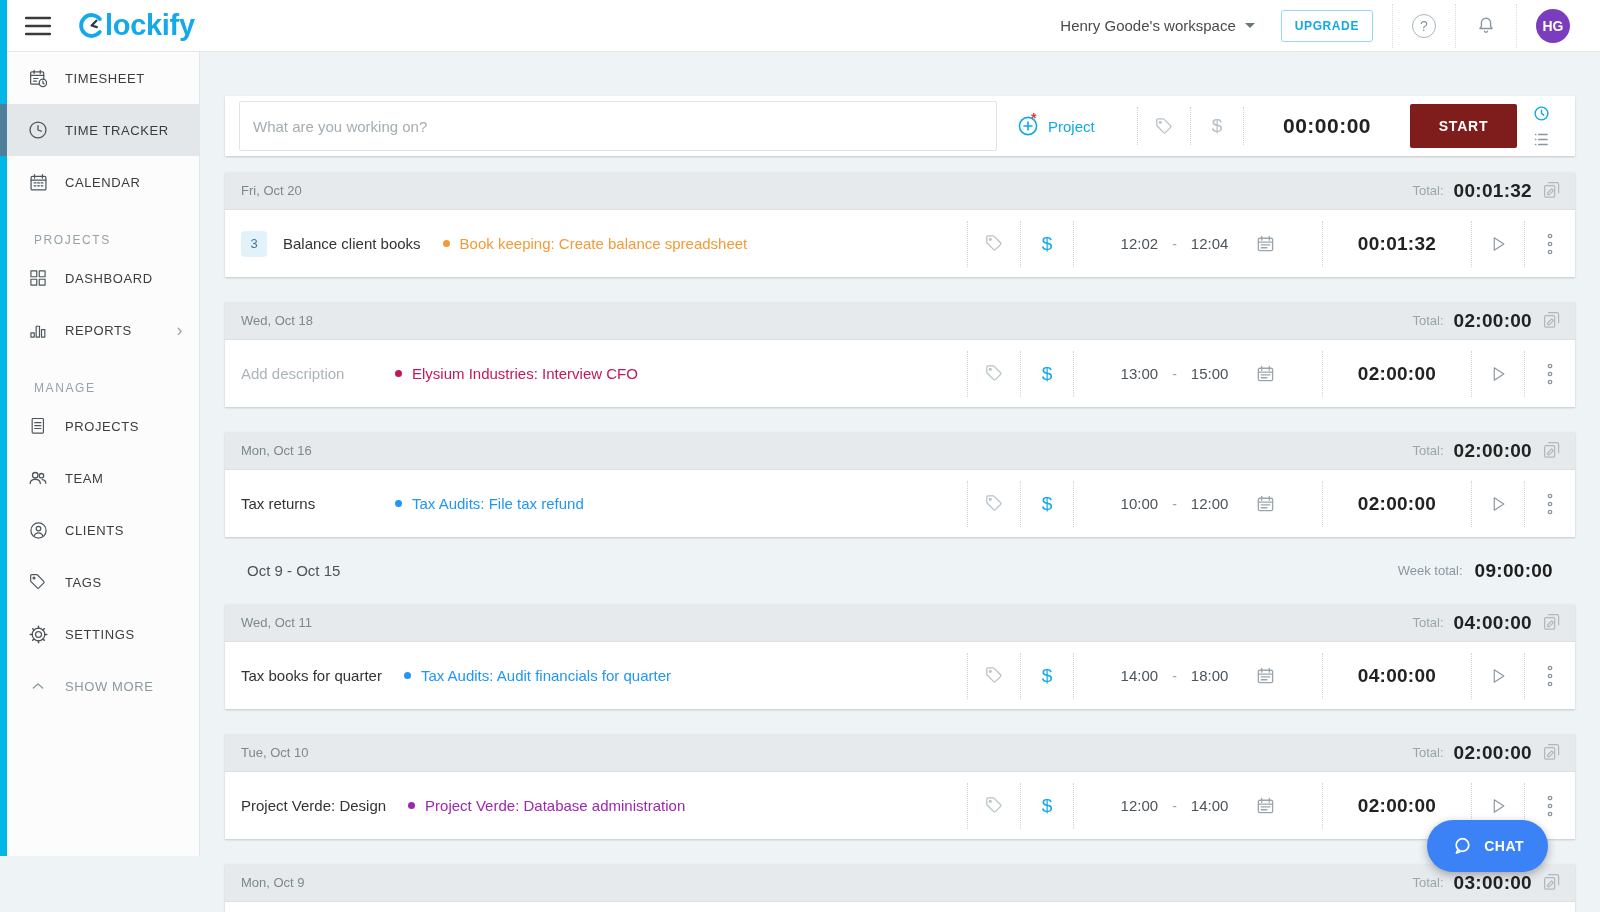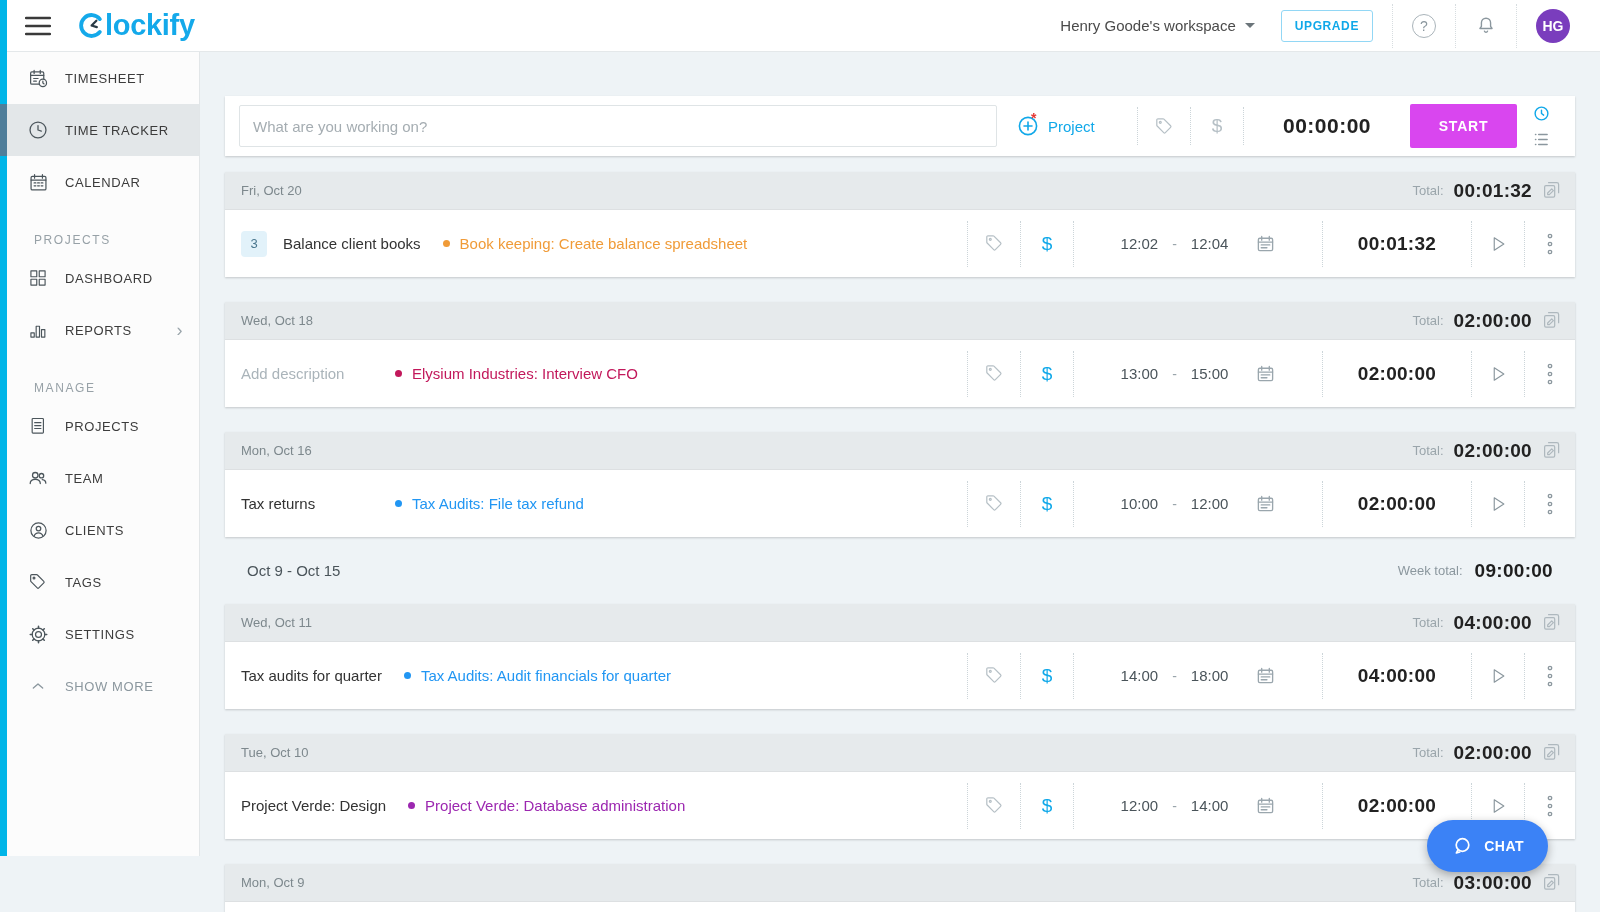--- a/index.html
+++ b/index.html
@@ -41,33 +41,33 @@
   .side-item.muted { color:#8b979e; }
   .side-chevron { margin-left:auto; margin-right:16px; color:#9aa5ab; font-size:18px; line-height:1; }
   svg.ic { stroke:#4c565c; fill:none; stroke-width:1.4; stroke-linecap:round; stroke-linejoin:round; }
 
   
   .main { position:absolute; left:200px; top:52px; width:1400px; height:860px; padding:0 25px; overflow:hidden; }
   .card { background:#fff; box-shadow:0 1px 2px rgba(0,0,0,.18); }
 
   
   .timer-card { margin-top:44px; height:60px; display:flex; align-items:center; padding:0 14px; }
-  .desc-input { width:758px; height:42px; border:1px solid #dfe4e6; border-radius:2px; padding:0 13px;
+  .desc-input { width:758px; height:50px; border:1px solid #dfe4e6; border-radius:2px; padding:0 13px;
     font-size:15px; color:#333; font-family:"Liberation Sans", sans-serif; outline:none; }
   .desc-input::placeholder { color:#a5adb2; }
   .project-btn { display:flex; align-items:center; gap:9px; margin-left:20px; width:120px;
     color:#10a8e9; font-size:15px; cursor:pointer; position:relative; flex:none; }
   .plus-ast { position:absolute; left:14px; top:-5px; color:#e53935; font-size:14px; font-weight:bold; }
   .vsep { width:1px; border-left:1px dotted #ccd5d9; height:38px; flex:none; }
   .vsep.tall { height:46px; }
   .icon-cell { width:52px; display:flex; align-items:center; justify-content:center; cursor:pointer; flex:none; }
   .billable { font-size:19px; color:#b6c0c6; }
   .billable.on { color:#10a8e9; }
   .timer-time { flex:1; text-align:center; font-size:21px; font-weight:bold; color:#222; letter-spacing:.5px; }
-  .start-btn { width:107px; height:44px; background:#d946ef; border:none; border-radius:2px; color:#fff;
+  .start-btn { width:107px; height:44px; background:#7f1d1d; border:none; border-radius:2px; color:#fff;
     font-size:14px; font-weight:bold; letter-spacing:.8px; cursor:pointer; font-family:"Liberation Sans", sans-serif; }
   .mode-switch { width:40px; display:flex; flex-direction:column; align-items:center; gap:9px; margin-left:4px; }
 
   
   .group { margin-top:25px; }
   .group.first { margin-top:16px; }
   .group-header { height:38px; background:#e6eaec; display:flex; align-items:center;
     padding:0 12px 0 16px; border-bottom:1px solid rgba(0,0,0,.04); }
   .g-date { font-size:13px; color:#7d888d; }
   .g-right { margin-left:auto; display:flex; align-items:center; }
@@ -504,21 +504,21 @@
         <span style="display:flex">
           <svg class="ic" width="21" height="21" viewBox="0 0 24 24" style="stroke:#aeb8be">
             <rect x="3" y="6.5" width="11.5" height="13" rx="1.5"></rect>
             <path d="M7.5 3h9.5a2 2 0 0 1 2 2v9.5"></path>
             <path d="M6.5 14.8l4.6-4.6 1.9 1.9-4.6 4.6H6.5z"></path>
             </svg>
           </span>
       </span>
     </div>
     <div class="entry-row">
-      <div class="desc">Tax audits for quarter</div>
+      <div class="desc">Tax books for quarter</div>
       <div class="project">
         <span class="dot" style="background: rgb(33, 150, 243);"></span>
         <span class="project-label" style="color: rgb(33, 150, 243);">Tax Audits: Audit financials for quarter</span>
       </div>
       <div class="spacer"></div>
       <div class="vsep tall"></div>
       <div class="icon-cell">
         <svg class="ic" width="21" height="21" viewBox="0 0 24 24" style="stroke:#b6c0c6">
           <path d="M3.2 10.4V4.5c0-.7.6-1.3 1.3-1.3h5.9c.35 0 .7.14.95.4l7.6 7.6c.5.5.5 1.35 0 1.85l-6 6c-.5.5-1.35.5-1.85 0l-7.5-7.6a1.3 1.3 0 0 1-.4-.95z"></path>
           <circle cx="7.2" cy="7.2" r="1.1"></circle>

